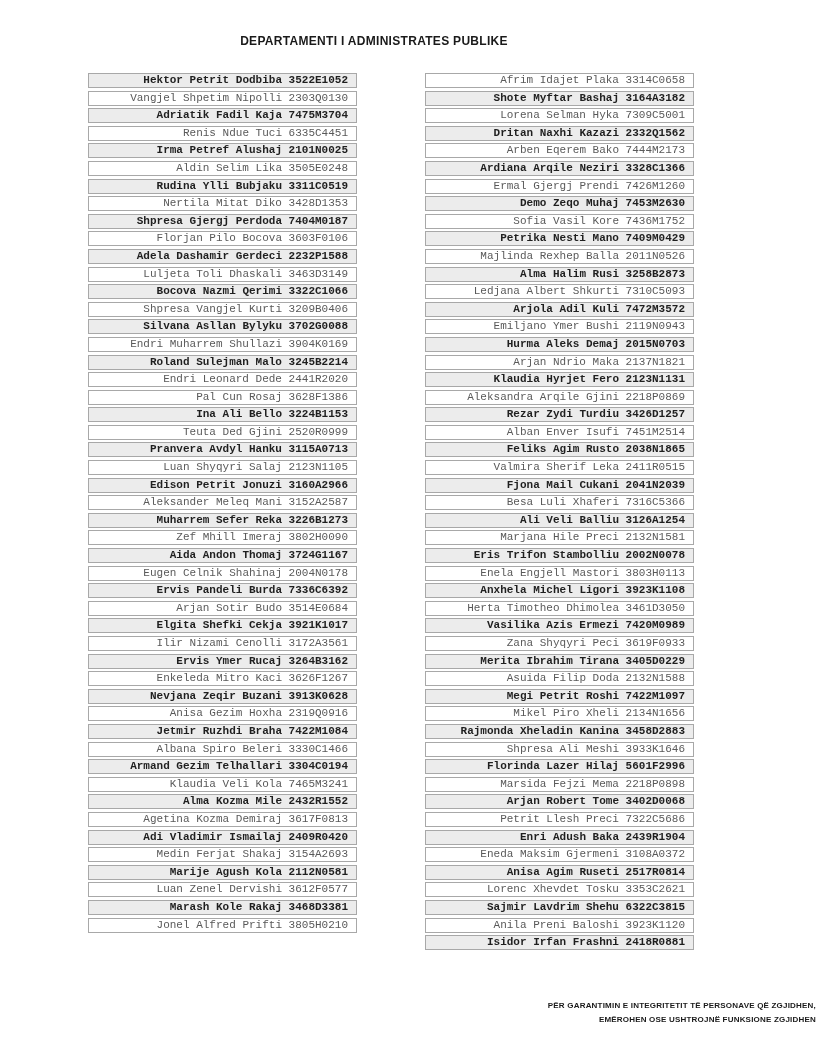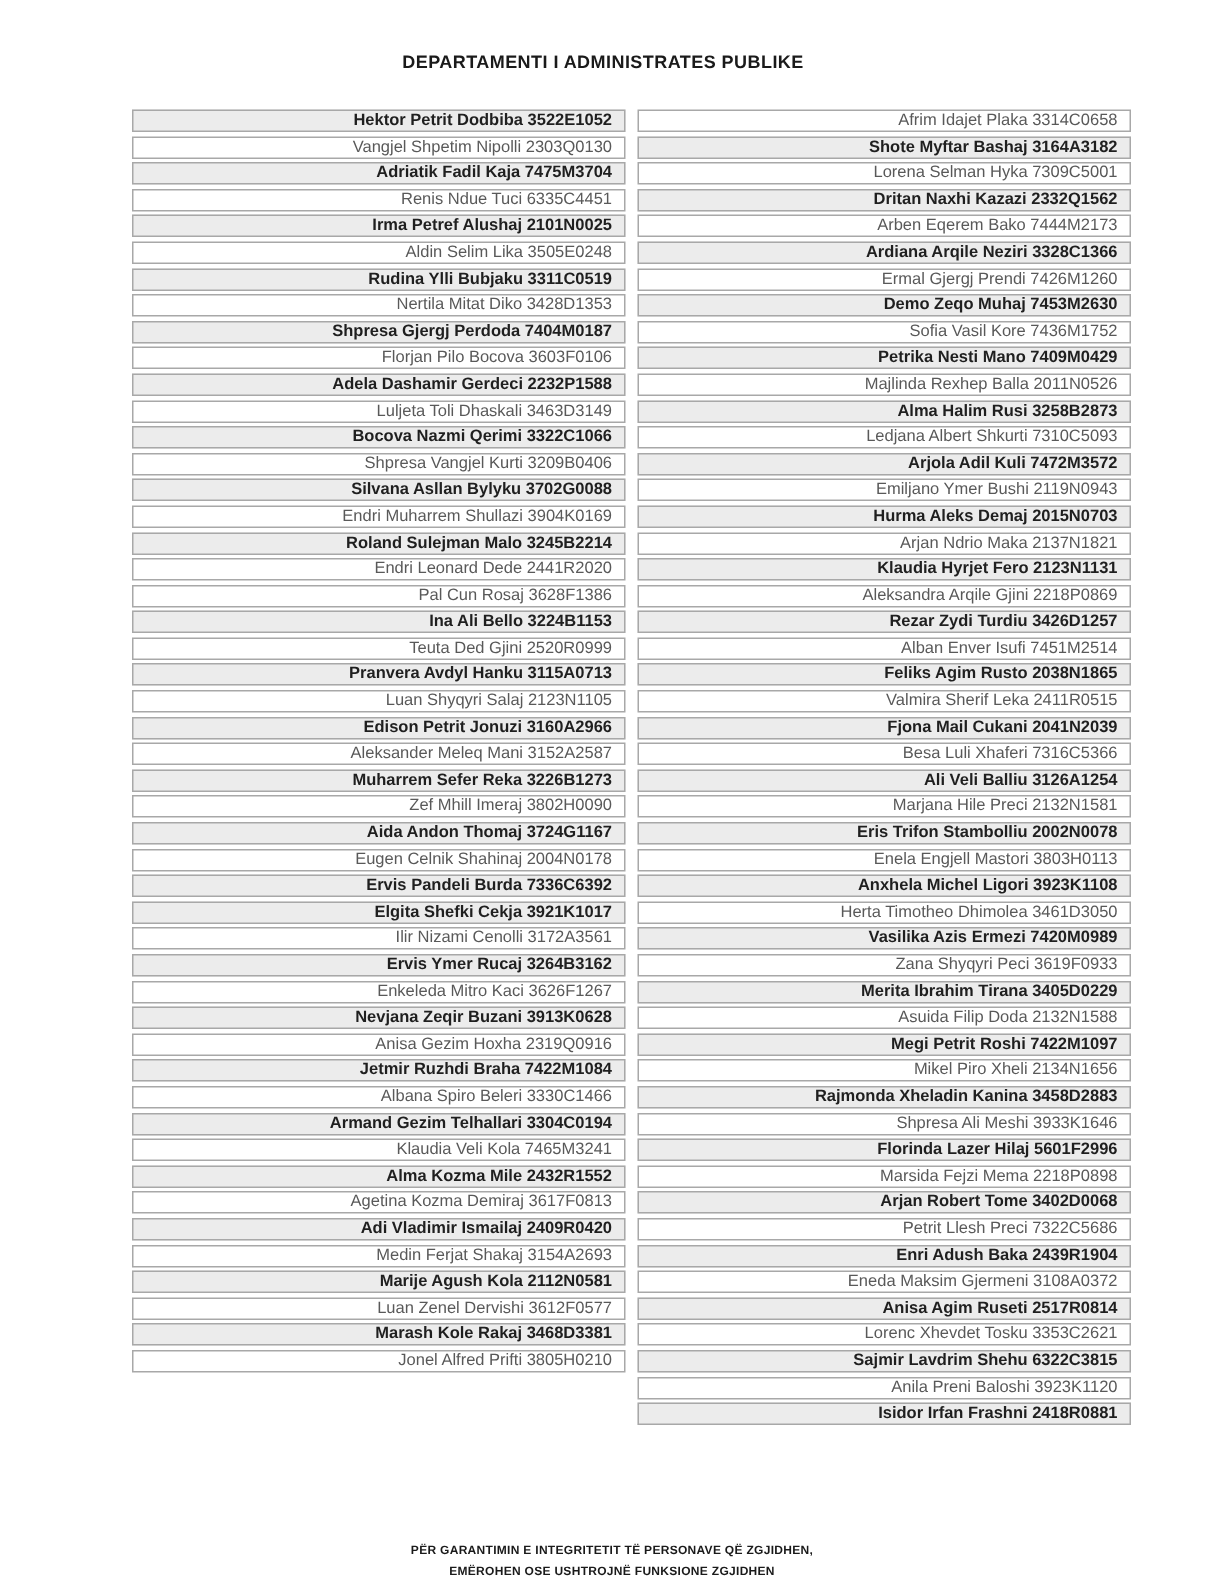--- a/index.html
+++ b/index.html
@@ -17,26 +17,26 @@
   .page-title {
     position: absolute;
     top: 34px;
     left: 0;
     width: 748px;
     text-align: center;
     font-size: 12px;
     font-weight: bold;
     letter-spacing: 0.3px;
     color: #1a1a1a;
-    padding-left: 28px;
   }
   .name-col {
     position: absolute;
     top: 73px;
-    width: 329px;
+    width: 269px;
+    font-family: Liberation Mono, monospace;
   }
   .name-col.left  { left: 88px; }
   .name-col.right { left: 425px; }
   .row {
     box-sizing: border-box;
     height: 15px;
     margin-bottom: 2.6px;
     border: 1px solid #a8a8a8;
     background: #ffffff;
     color: #595959;
@@ -50,27 +50,26 @@
   .row.shaded {
     background: #ececec;
     color: #1f1f1f;
     font-weight: bold;
   }
   .page-footer {
     position: absolute;
     top: 999px;
     left: 0;
     width: 816px;
-    text-align: center;
+    text-align: right;
     font-size: 8px;
     font-weight: bold;
     letter-spacing: 0.2px;
     line-height: 14px;
     color: #1a1a1a;
-    margin-top: 28px;
   }
 </style>
 </head>
 <body>
 
 <div class="page-title">DEPARTAMENTI I ADMINISTRATES PUBLIKE</div>
 
 <div class="name-col left">
     <div class="row shaded">Hektor Petrit Dodbiba 3522E1052</div>
     <div class="row">Vangjel Shpetim Nipolli 2303Q0130</div>
@@ -95,20 +94,21 @@
     <div class="row">Teuta Ded Gjini 2520R0999</div>
     <div class="row shaded">Pranvera Avdyl Hanku 3115A0713</div>
     <div class="row">Luan Shyqyri Salaj 2123N1105</div>
     <div class="row shaded">Edison Petrit Jonuzi 3160A2966</div>
     <div class="row">Aleksander Meleq Mani 3152A2587</div>
     <div class="row shaded">Muharrem Sefer Reka 3226B1273</div>
     <div class="row">Zef Mhill Imeraj 3802H0090</div>
     <div class="row shaded">Aida Andon Thomaj 3724G1167</div>
     <div class="row">Eugen Celnik Shahinaj 2004N0178</div>
     <div class="row shaded">Ervis Pandeli Burda 7336C6392</div>
+    <div class="row">Arjan Sotir Budo 3514E0684</div>
     <div class="row shaded">Elgita Shefki Cekja 3921K1017</div>
     <div class="row">Ilir Nizami Cenolli 3172A3561</div>
     <div class="row shaded">Ervis Ymer Rucaj 3264B3162</div>
     <div class="row">Enkeleda Mitro Kaci 3626F1267</div>
     <div class="row shaded">Nevjana Zeqir Buzani 3913K0628</div>
     <div class="row">Anisa Gezim Hoxha 2319Q0916</div>
     <div class="row shaded">Jetmir Ruzhdi Braha 7422M1084</div>
     <div class="row">Albana Spiro Beleri 3330C1466</div>
     <div class="row shaded">Armand Gezim Telhallari 3304C0194</div>
     <div class="row">Klaudia Veli Kola 7465M3241</div>

